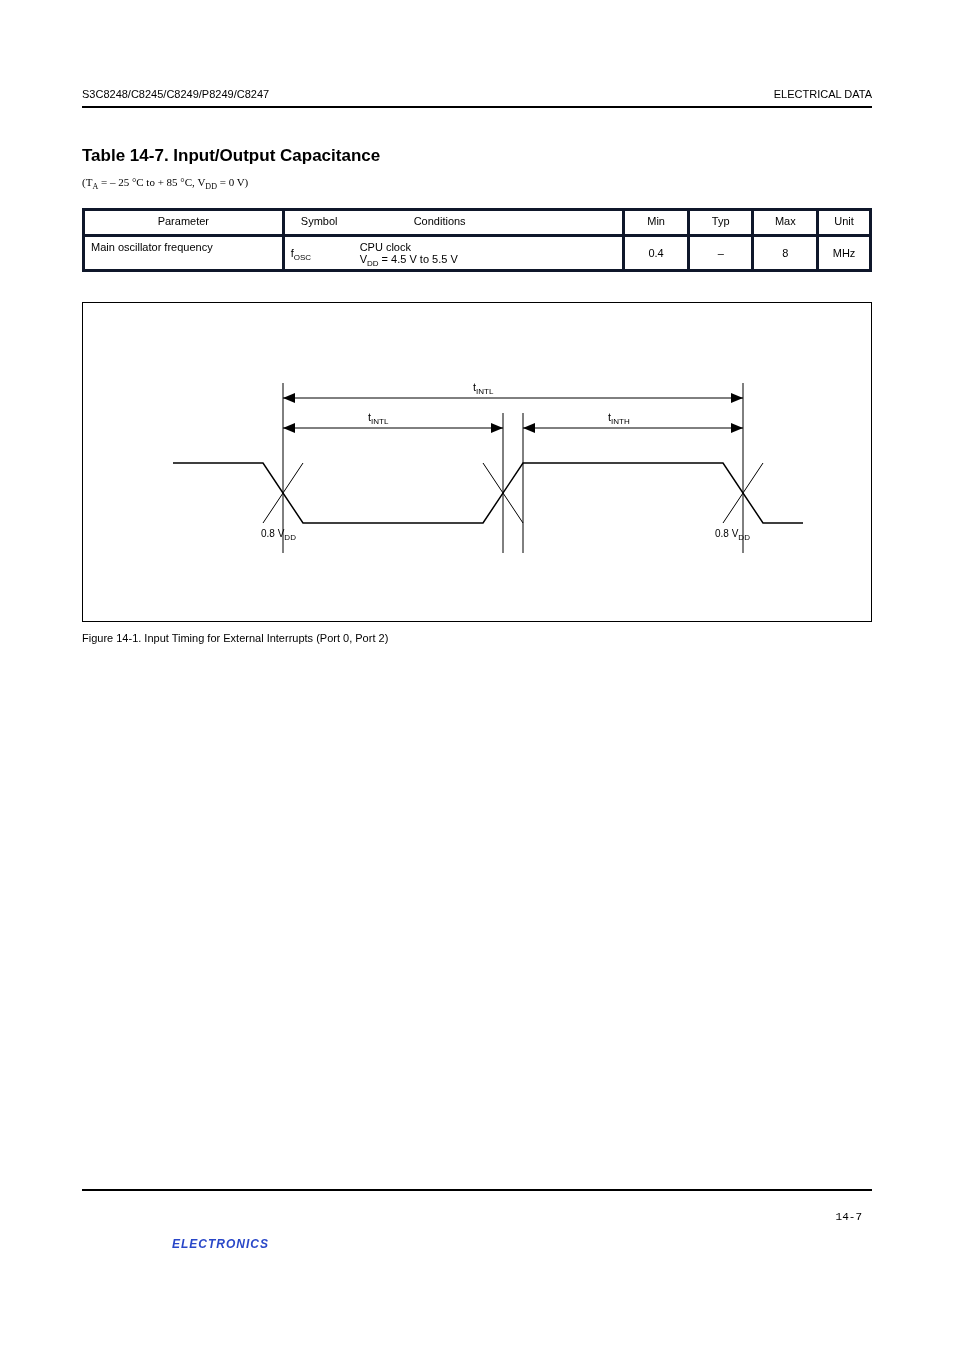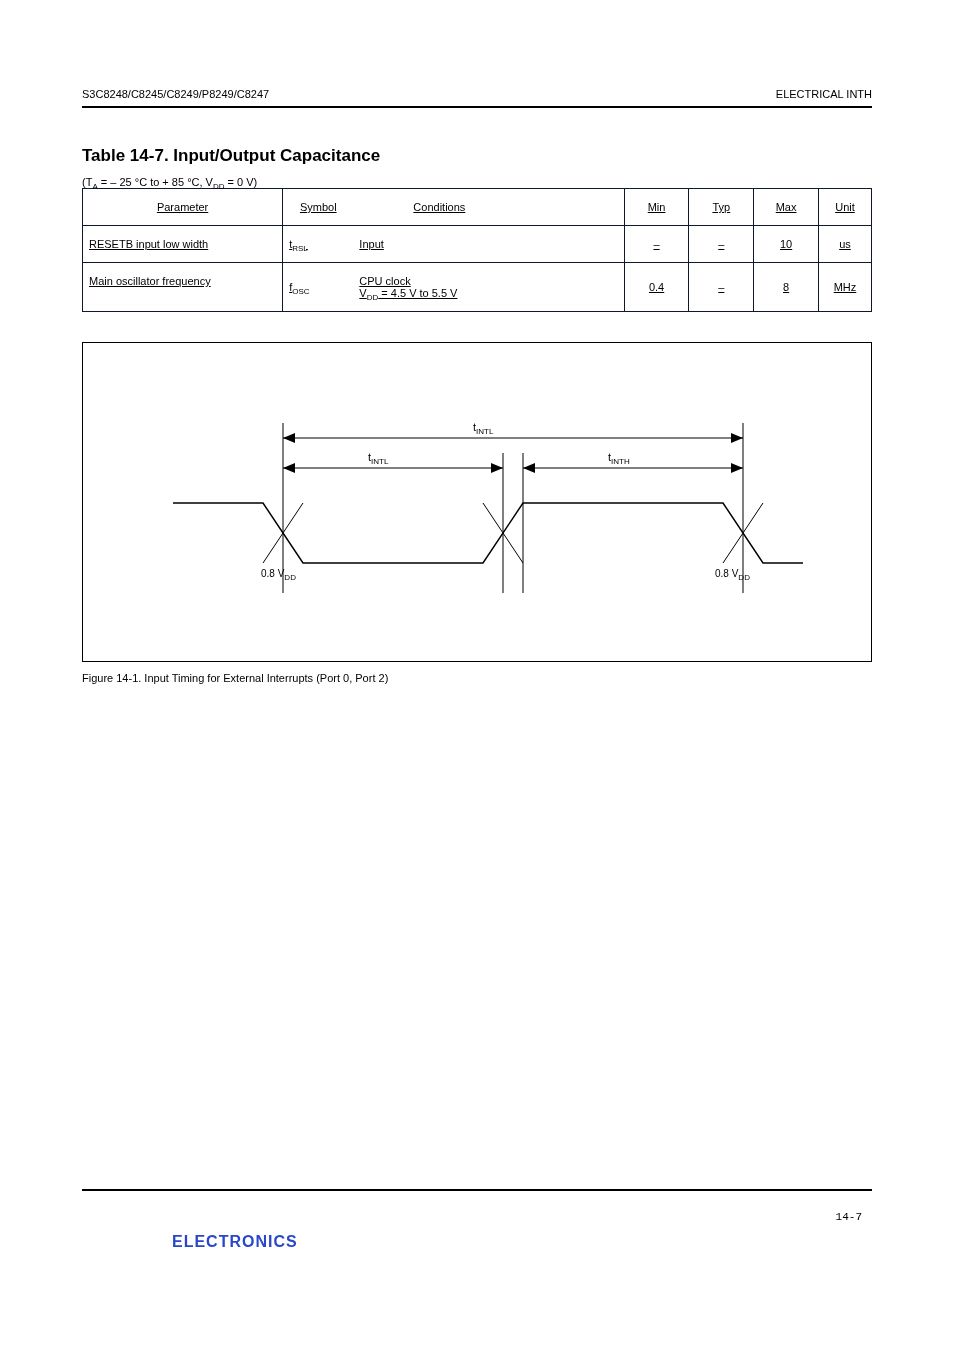--- a/index.html
+++ b/index.html
@@ -25,32 +25,32 @@
     border-bottom: 2px solid #000;
     margin-bottom: 38px;
   }
   .section-title {
     font-size: 17px;
     font-weight: bold;
     margin-bottom: 10px;
   }
   .cond-line {
     font-size: 11px;
-    margin-bottom: 0;
+    margin-bottom: 20px;
+    font-family: Liberation Serif, serif;
   }
   .styled-table {
     width: 100%;
     border-collapse: collapse;
     font-size: 11px;
   }
   .styled-table th, .styled-table td {
-    border: 1px solid #0f172a;
-    padding: 12px 6px;
+    border: 3px solid #0f172a;
+    padding: 4px 6px;
     vertical-align: top;
-    text-decoration: underline;
   }
   .styled-table th {
     font-weight: normal;
     text-align: center;
     height: 26px;
   }
   .styled-table td.center { text-align: center; }
   .figure-box {
     border: 1px solid #000;
     margin-top: 30px;
@@ -102,33 +102,34 @@
     position: relative;
     width: 150px;
     height: 36px;
     display: flex;
     align-items: center;
     justify-content: center;
   }
   .electronics {
     color: #2947c8;
     font-weight: bold;
-    font-size: 16px;
+    font-size: 12px;
     letter-spacing: 1px;
     margin-left: 90px;
     margin-top: 2px;
+    font-style: italic;
   }
   sub { font-size: 8px; vertical-align: baseline; position: relative; top: 3px; }
 </style>
 </head>
 <body>
 
 <div class="header-row">
   <div>S3C8248/C8245/C8249/P8249/C8247</div>
-  <div>ELECTRICAL INTH</div>
+  <div>ELECTRICAL DATA</div>
 </div>
 <div class="header-rule"></div>
 
 <div class="section-title">Table 14-7. Input/Output Capacitance</div>
 
 <div class="cond-line">
   <span>(T</span><sub>A</sub><span> = – 25 °C to + 85 °C, V</span><sub>DD</sub><span> = 0 V)</span>
 </div>
 
 <table class="styled-table">
@@ -138,29 +139,20 @@
       <th style="width:60px;border-right:none">Symbol</th>
       <th style="width:230px;border-left:none;text-align:left;padding-left:60px">Conditions</th>
       <th style="width:55px">Min</th>
       <th style="width:55px">Typ</th>
       <th style="width:55px">Max</th>
       <th style="width:45px">Unit</th>
     </tr>
   </thead>
   <tbody>
     <tr>
-      <td>RESETB input low width</td>
-      <td style="border-right:none">t<sub>RSL</sub></td>
-      <td style="border-left:none">Input</td>
-      <td class="center">–</td>
-      <td class="center">–</td>
-      <td class="center">10</td>
-      <td class="center">us</td>
-    </tr>
-    <tr>
       <td>Main oscillator frequency</td>
       <td style="border-right:none;vertical-align:middle">f<sub>OSC</sub></td>
       <td style="border-left:none">CPU clock<br>V<sub>DD</sub> = 4.5 V to 5.5 V</td>
       <td class="center" style="vertical-align:middle">0.4</td>
       <td class="center" style="vertical-align:middle">–</td>
       <td class="center" style="vertical-align:middle">8</td>
       <td class="center" style="vertical-align:middle">MHz</td>
     </tr>
   </tbody>
 </table>

